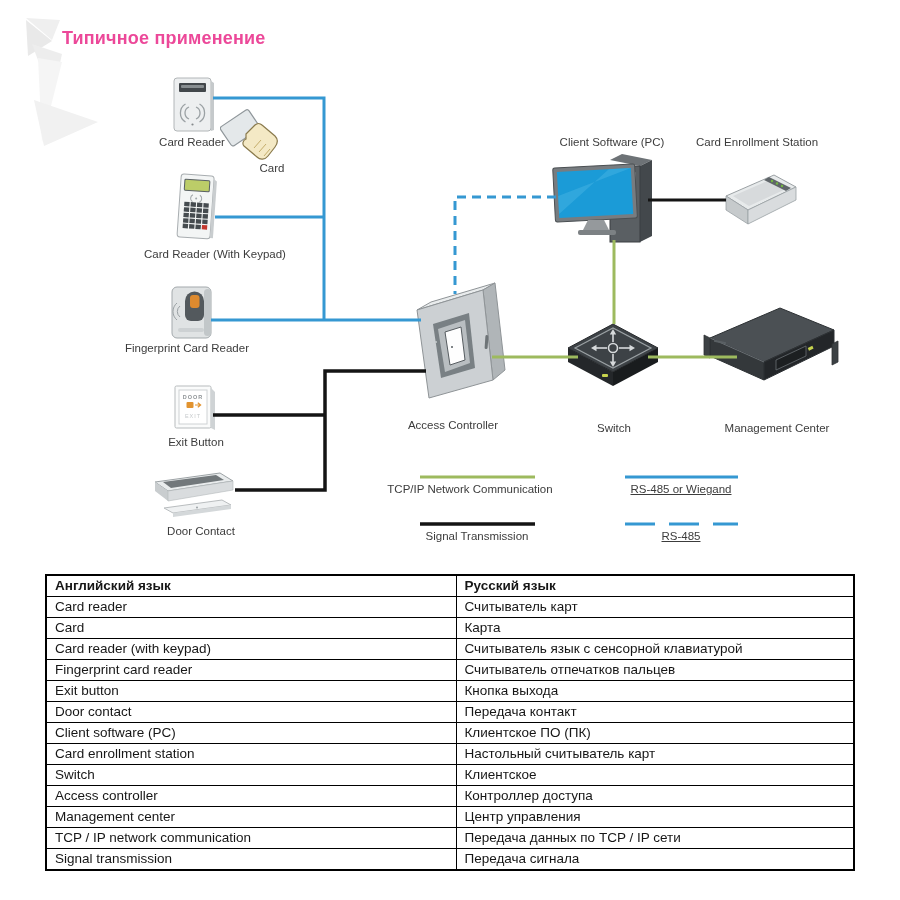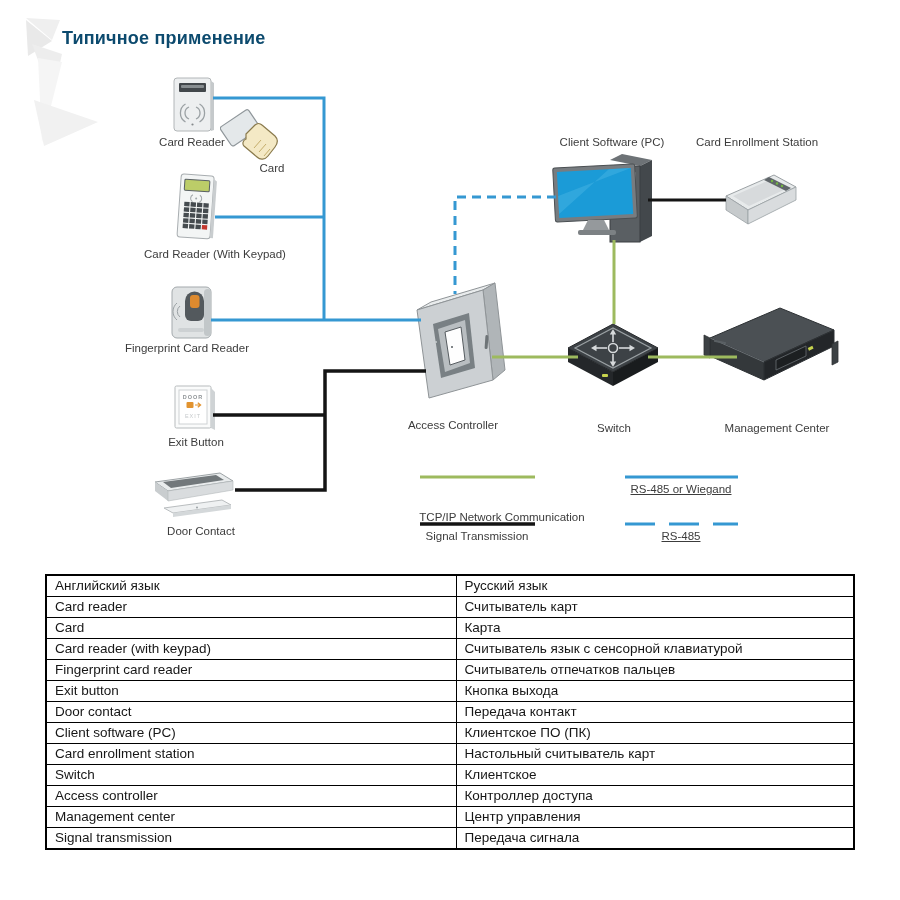--- a/index.html
+++ b/index.html
@@ -3,21 +3,21 @@
 <meta charset="utf-8">
 <style>
   html,body{margin:0;padding:0;}
   body{
     width:900px;height:900px;position:relative;background:#ffffff;
     font-family:"Liberation Sans","DejaVu Sans",sans-serif;
     -webkit-font-smoothing:antialiased;overflow:hidden;
   }
   .page-title{
     position:absolute;left:62px;top:28px;font-size:18px;font-weight:bold;
-    color:#0c4a6e;letter-spacing:.2px;
+    color:#ec4899;letter-spacing:.2px;
   }
   .wm{position:absolute;left:8px;top:8px;}
   .device{position:absolute;}
   .dlabel{
     position:absolute;transform:translateX(-50%);white-space:nowrap;
     font-size:11.5px;color:#3c3c3c;
   }
   #wires{position:absolute;left:0;top:0;pointer-events:none;z-index:5;}
   .device{z-index:2;}
   .dlabel{z-index:3;}
@@ -31,21 +31,21 @@
   table.tbl{
     position:absolute;left:45px;top:574px;width:810px;
     border-collapse:collapse;border:2px solid #000;
     font-size:13.5px;color:#161616;table-layout:fixed;z-index:4;
   }
   table.tbl col.c1{width:410px;}
   table.tbl th,table.tbl td{
     border:1px solid #000;height:20px;line-height:20px;
     padding:0 4px 0 8px;text-align:left;overflow:hidden;white-space:nowrap;
   }
-  table.tbl th{font-weight:normal;}
+  table.tbl th{font-weight:bold;}
 </style>
 </head>
 <body>
 
 <div class="wm">
   <svg width="110" height="140">
     <polygon points="18,10 44,32 52,12" fill="#efefef"></polygon>
     <polygon points="18,12 20,48 44,33" fill="#e9e9e9"></polygon>
     <polygon points="24,36 44,90 54,46" fill="#ededed"></polygon>
     <polygon points="30,50 34,134 54,54" fill="#f5f5f5"></polygon>
@@ -267,21 +267,21 @@
 <div class="dlabel" style="left:215px;top:248px;">Card Reader (With Keypad)</div>
 <div class="dlabel" style="left:187px;top:342px;">Fingerprint Card Reader</div>
 <div class="dlabel" style="left:196px;top:436px;">Exit Button</div>
 <div class="dlabel" style="left:201px;top:525px;">Door Contact</div>
 <div class="dlabel" style="left:453px;top:419px;">Access Controller</div>
 <div class="dlabel" style="left:612px;top:136px;">Client Software (PC)</div>
 <div class="dlabel" style="left:757px;top:136px;">Card Enrollment Station</div>
 <div class="dlabel" style="left:614px;top:422px;">Switch</div>
 <div class="dlabel" style="left:777px;top:422px;">Management Center</div>
 
-<div class="dlabel" style="left:502px;top:483px;margin-top:28px;">TCP/IP Network Communication</div>
+<div class="dlabel" style="left:470px;top:483px;">TCP/IP Network Communication</div>
 <div class="dlabel" style="left:681px;top:483px;text-decoration:underline;">RS-485 or Wiegand</div>
 <div class="dlabel" style="left:477px;top:530px;">Signal Transmission</div>
 <div class="dlabel" style="left:681px;top:530px;text-decoration:underline;">RS-485</div>
 
 <table class="tbl">
   <colgroup>
       <col class="c1">
       <col class="c2">
     </colgroup>
   <tbody>
@@ -327,17 +327,21 @@
       </tr>
   <tr>
         <td>Access controller</td>
         <td>Контроллер доступа</td>
       </tr>
   <tr>
         <td>Management center</td>
         <td>Центр управления</td>
       </tr>
   <tr>
+        <td>TCP / IP network communication</td>
+        <td>Передача данных по TCP / IP сети</td>
+      </tr>
+  <tr>
         <td>Signal transmission</td>
         <td>Передача сигнала</td>
       </tr>
 </tbody>
   </table>
 
 </body></html>

